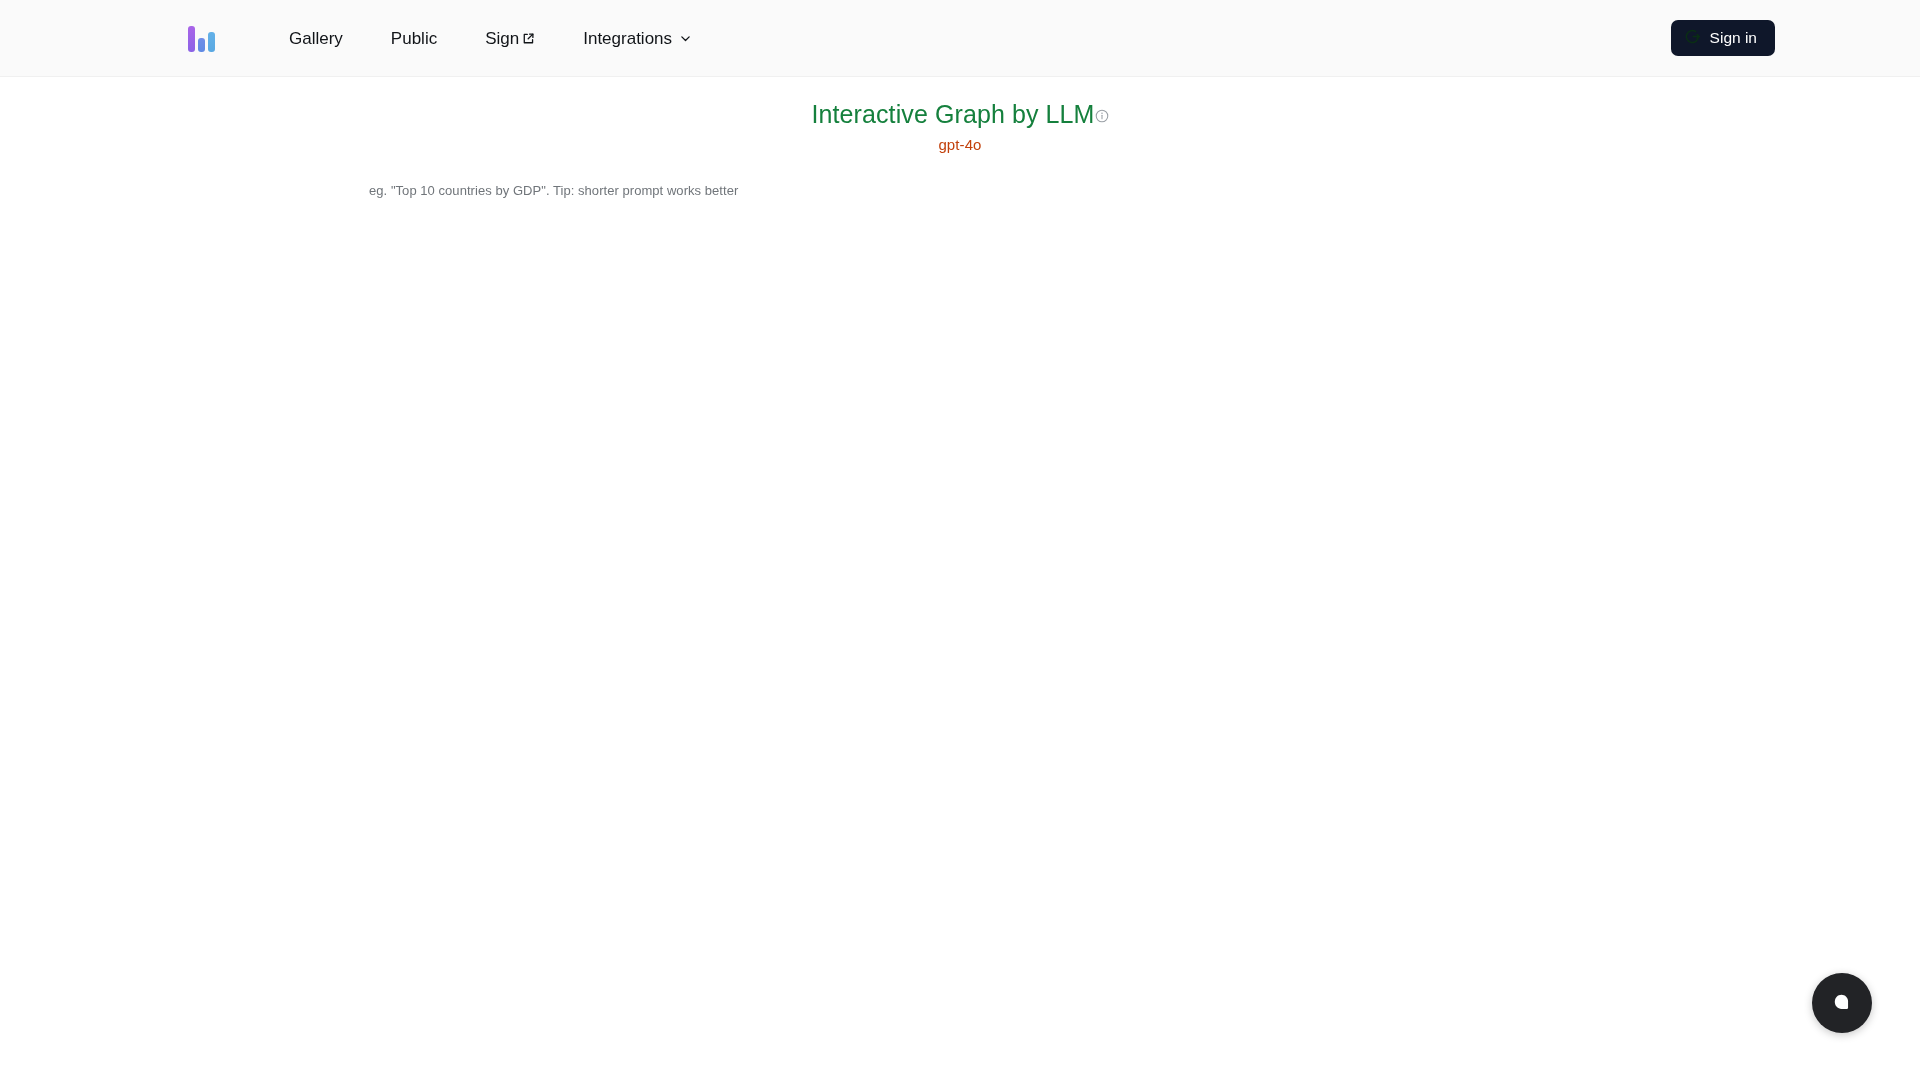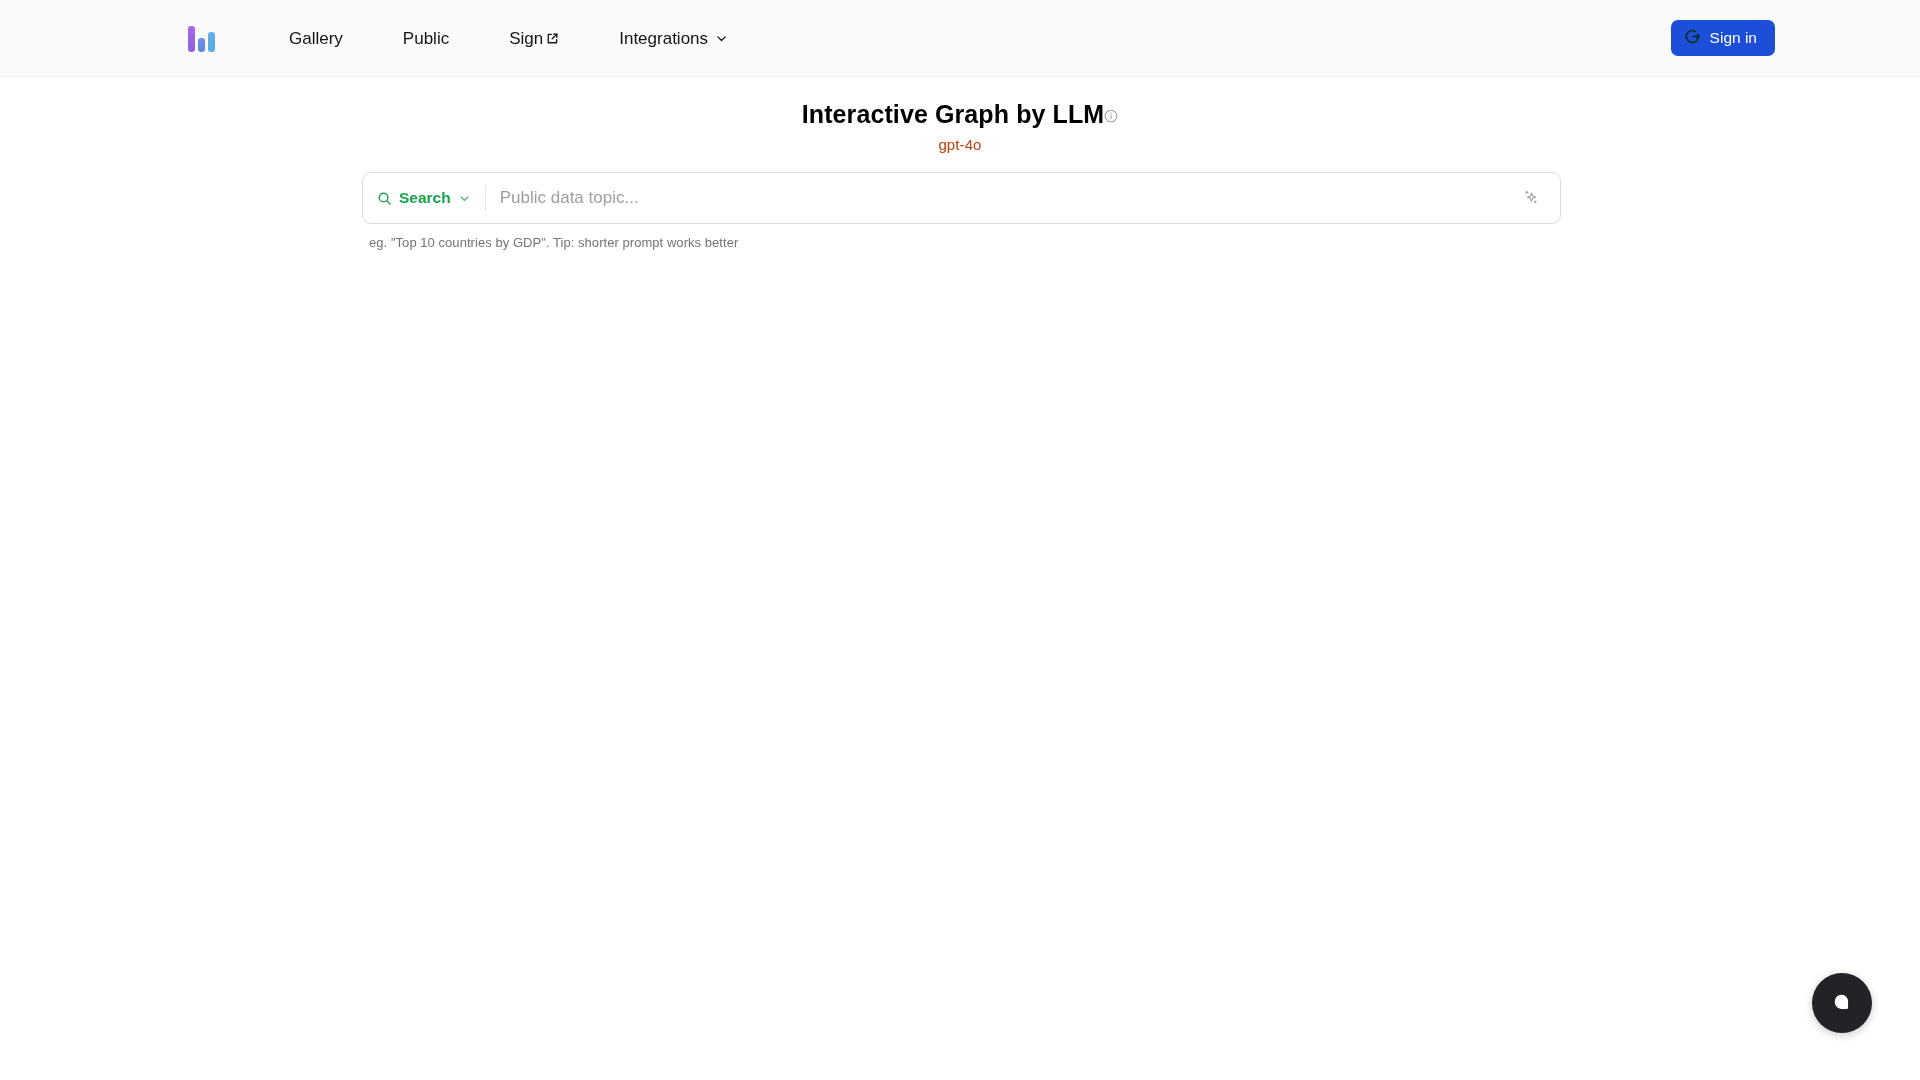--- a/index.html
+++ b/index.html
@@ -39,42 +39,42 @@
   .logo .bar2 { width: 7px; height: 14px; background: linear-gradient(180deg,#6f8de8 0%,#5f8ae4 100%); }
   .logo .bar3 { width: 7px; height: 20px; background: linear-gradient(180deg,#63b1e8 0%,#5aa8e2 100%); }
 
   .nav {
     position: absolute;
     left: 265px;
     top: 0;
     height: 77px;
     display: flex;
     align-items: center;
-    gap: 12px;
+    gap: 0px;
   }
   .nav-item {
     display: flex;
     align-items: center;
     gap: 2px;
     font-size: 17px;
     color: #111418;
     padding: 8px 24px;
     cursor: pointer;
     white-space: nowrap;
     line-height: 1;
   }
   .ext-icon { margin-left: 1px; display: inline-flex; align-items: center; }
   .chev { margin-left: 5px; display: inline-flex; align-items: center; }
 
   .signin-btn {
     position: absolute;
     right: 145px;
     top: 20px;
     height: 36px;
-    background: #1d4ed8;
+    background: #0f172a;
     color: #ffffff;
     border: none;
     border-radius: 7px;
     padding: 0 18px 0 14px;
     display: flex;
     align-items: center;
     gap: 8px;
     font-size: 15.5px;
     font-family: "Liberation Sans", sans-serif;
     cursor: pointer;
@@ -90,22 +90,22 @@
 
   .title-block {
     position: absolute;
     top: 22px;
     left: 0;
     width: 1920px;
     text-align: center;
   }
   .page-title {
     font-size: 25px;
-    font-weight: 700;
-    color: #000000;
+    font-weight: 400;
+    color: #15803d;
     letter-spacing: 0.1px;
     display: inline-flex;
     align-items: center;
     justify-content: center;
     line-height: 1.25;
   }
   .info-icon { display: inline-flex; align-items: center; position: relative; top: 1px; }
   .page-subtitle {
     margin-top: 6px;
     font-size: 15px;
@@ -265,52 +265,20 @@
           <path d="M8 7.2V11.2" stroke-linecap="round"></path>
           <circle cx="8" cy="4.9" r="0.85" fill="#9aa0a6" stroke="none"></circle>
         </svg>
       </span>
     </div>
     <div class="page-subtitle">gpt-4o</div>
   </div>
 
   <div class="search-wrap">
 
-    <div class="search-box">
-
-      <div class="search-type">
-        <span class="mag">
-          <svg width="15" height="15" viewBox="0 0 16 16" fill="none" stroke="#16a34a" stroke-width="1.5" stroke-linecap="round">
-            <circle cx="7" cy="7" r="4.6"></circle>
-            <path d="M10.4 10.4L14 14"></path>
-          </svg>
-        </span>
-        <span>Search</span>
-        <span class="chev-s">
-          <svg width="13" height="13" viewBox="0 0 16 16" fill="none" stroke="#16a34a" stroke-width="1.5" stroke-linecap="round" stroke-linejoin="round">
-            <path d="M3.8 6.2L8 10.4L12.2 6.2"></path>
-          </svg>
-        </span>
-      </div>
-
-      <div class="divider"></div>
-
-      <input class="search-input" type="text" placeholder="Public data topic..." style="">
-
-      <button class="sparkle-btn">
-        <span>
-          <svg width="18" height="18" viewBox="0 0 20 20" fill="none" stroke="#9aa0a6" stroke-width="1.15" stroke-linecap="round" stroke-linejoin="round">
-            <path d="M10.6 5.6L11.9 8.9L15.2 10.2L11.9 11.5L10.6 14.8L9.3 11.5L6 10.2L9.3 8.9Z"></path>
-            <path d="M5.4 3.4V6.2M4 4.8H6.8"></path>
-            <path d="M14.8 14.4V16.4M13.8 15.4H15.8"></path>
-          </svg>
-        </span>
-      </button>
-
-    </div>
 
     <div class="search-hint">eg. "Top 10 countries by GDP". Tip: shorter prompt works better</div>
 
   </div>
 
   <button class="chat-fab">
     <span>
       <svg width="22" height="22" viewBox="0 0 24 24">
         <path d="M4.2 11.1C4.2 7.2 7.4 4 11.4 4C15.4 4 18.6 7.2 18.6 11.1V18.4C18.6 19 18.1 19.5 17.5 19.5H11.4C7.4 19.5 4.2 16.3 4.2 12.4Z" fill="#ffffff"></path>
       </svg>

